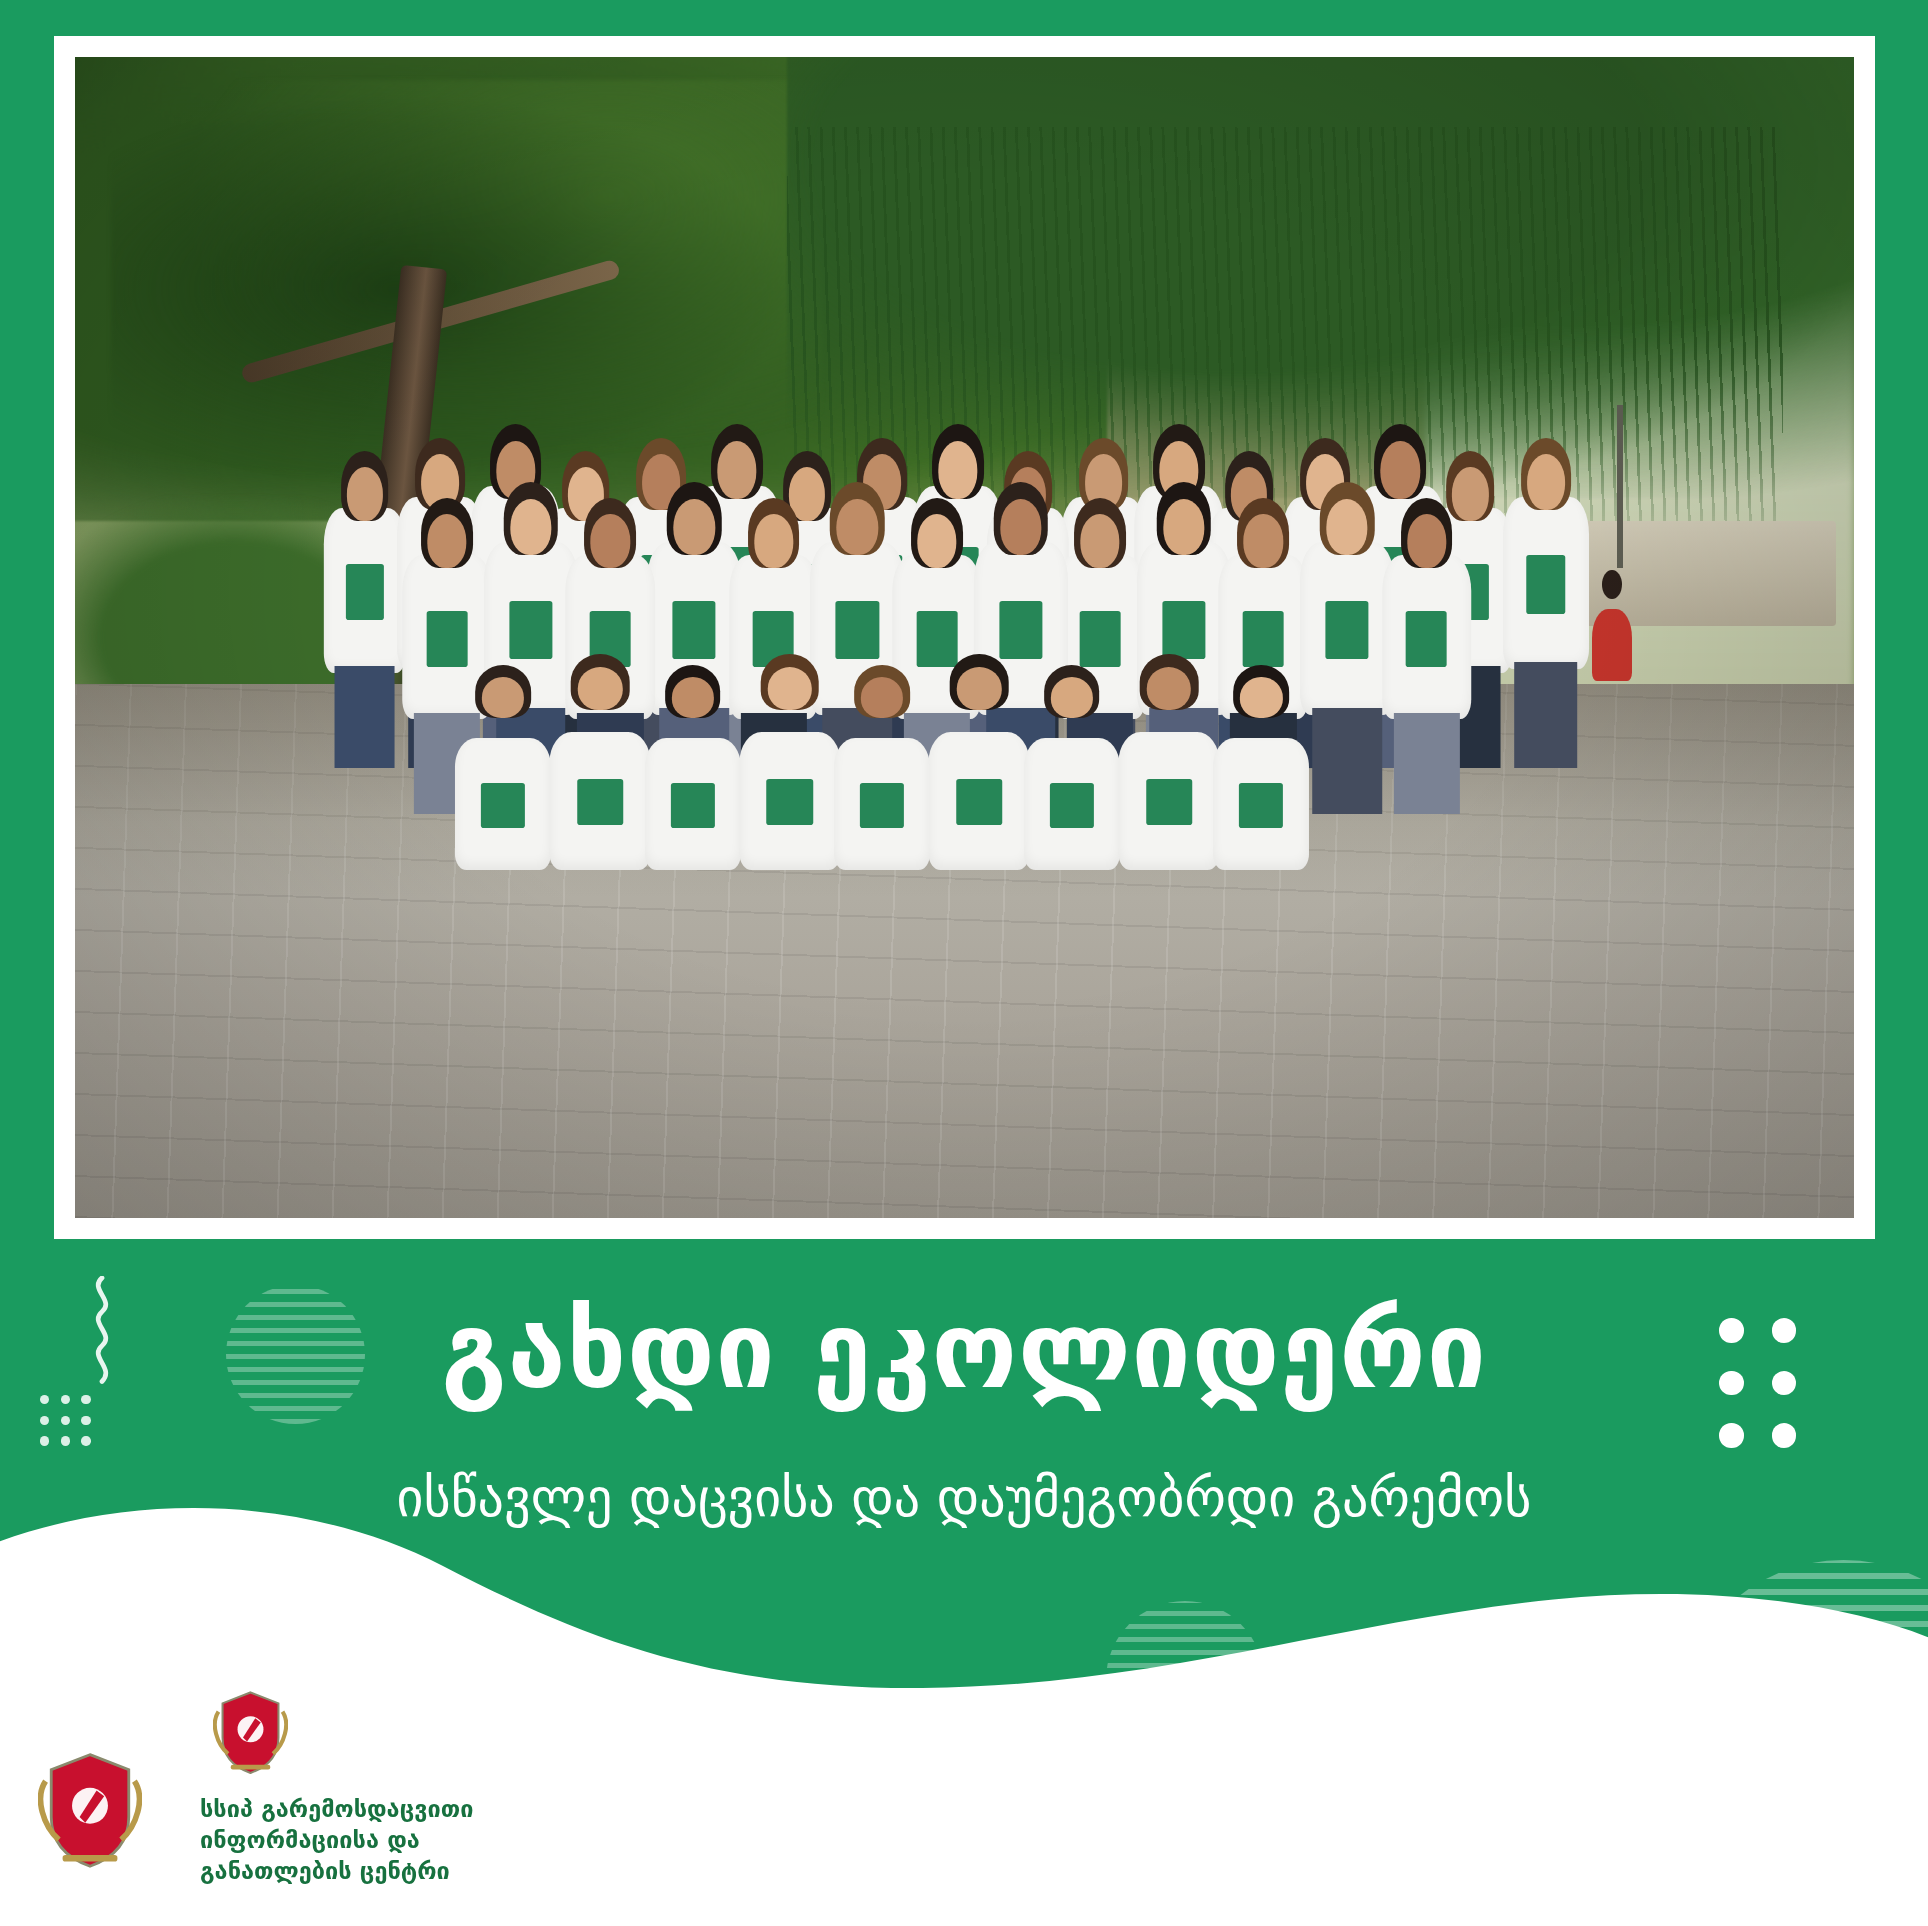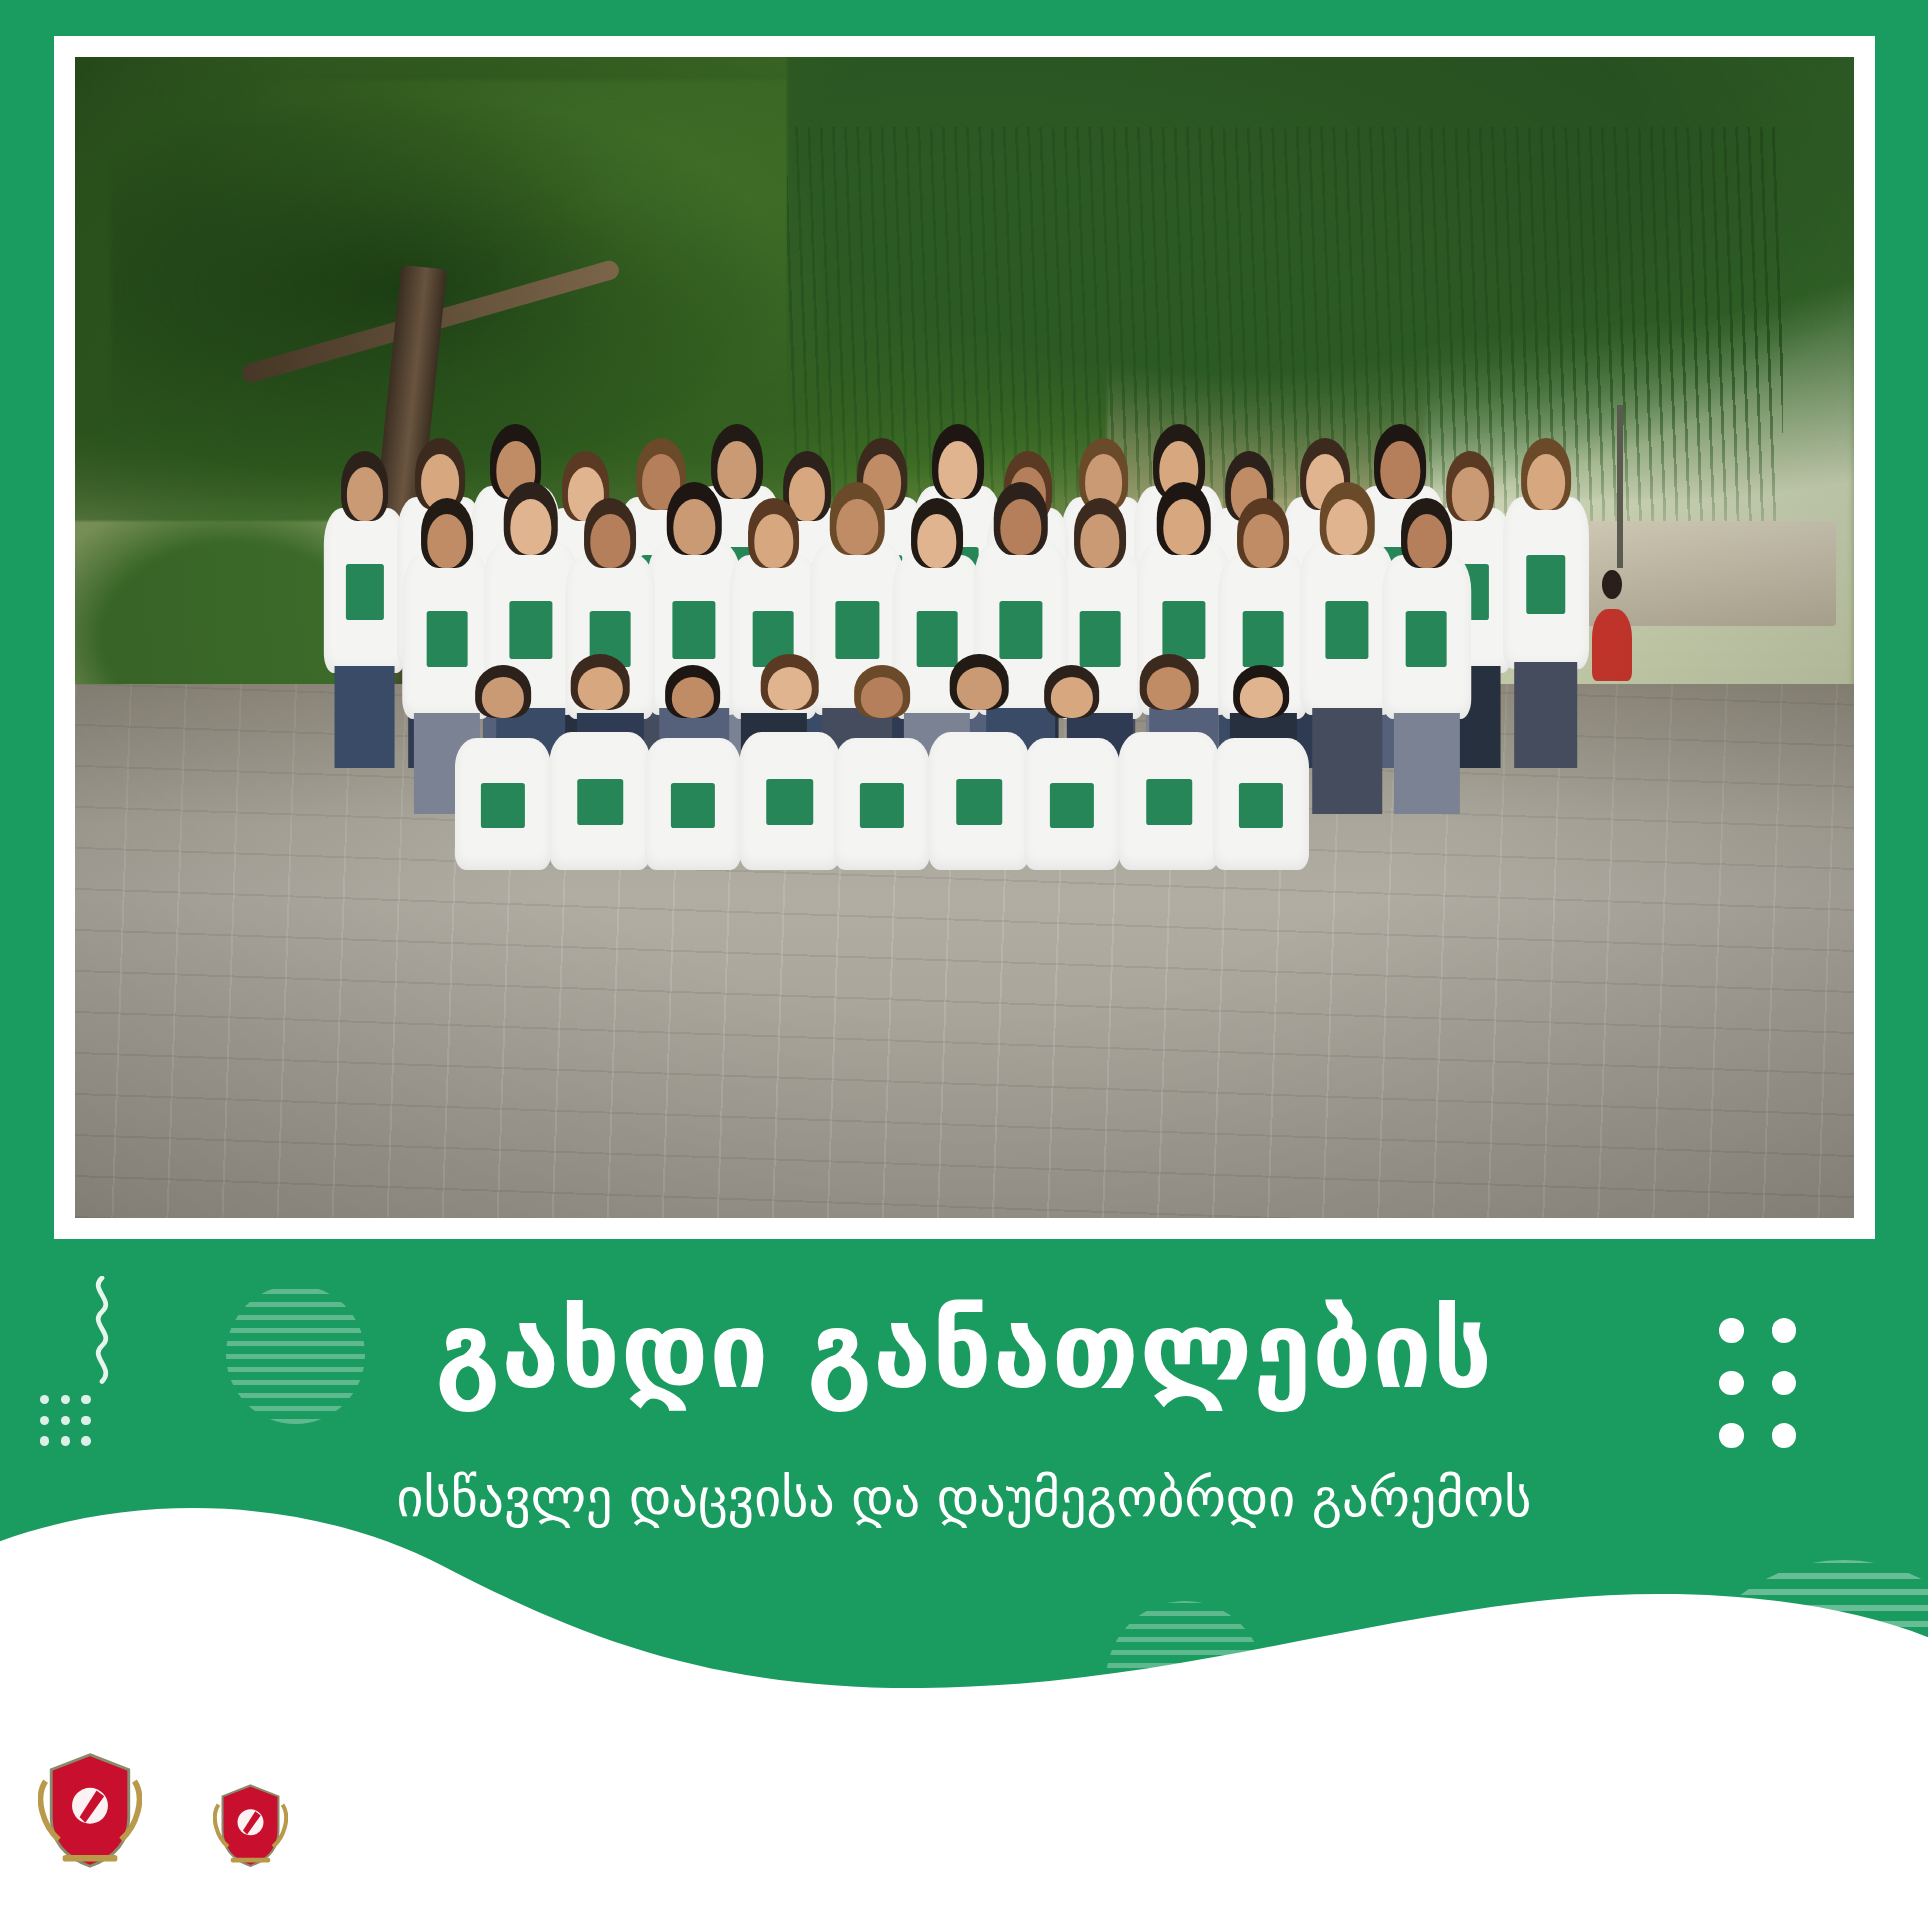--- a/index.html
+++ b/index.html
@@ -686,21 +686,21 @@
 
   <div class="dotgrid dg-big">
     <span></span>
       <span></span>
     <span></span>
       <span></span>
     <span></span>
       <span></span>
   </div>
 
-  <div class="title">გახდი განათლების</div>
+  <div class="title">გახდი ეკოლიდერი</div>
   <div class="subtitle">ისწავლე დაცვისა და დაუმეგობრდი გარემოს</div>
 
   <div class="wave">
     <svg viewBox="0 0 2048 560" preserveAspectRatio="none">
       <path d="M0,150 C150,96 330,104 470,176 C620,254 760,308 980,306 C1230,304 1420,236 1650,212 C1810,196 1950,214 2048,252 L2048,560 L0,560 Z" fill="#ffffff"></path>
     </svg>
   </div>
 
   <div class="footer-logos">
 
@@ -723,20 +723,23 @@
         <svg width="75" height="90" viewBox="0 0 110 128">
           <path d="M55 6 L96 22 L96 72 C96 100 78 116 55 124 C32 116 14 100 14 72 L14 22 Z" fill="#c8102e"></path>
           <path d="M55 6 L96 22 L96 72 C96 100 78 116 55 124 C32 116 14 100 14 72 L14 22 Z" fill="none" stroke="#8a8a6d" stroke-width="3"></path>
           <circle cx="55" cy="60" r="19" fill="#ffffff" opacity="0.95"></circle>
           <path d="M44 72 L62 44 L70 50 L50 78 Z" fill="#c8102e"></path>
           <path d="M8 34 C-4 52, 6 82, 22 96" stroke="#b89a4a" stroke-width="6" fill="none"></path>
           <path d="M102 34 C114 52, 104 82, 88 96" stroke="#b89a4a" stroke-width="6" fill="none"></path>
           <rect x="26" y="112" width="58" height="7" rx="3" fill="#b89a4a"></rect>
         </svg>
       </div>
+      <div class="logo-text">სსიპ გარემოსდაცვითი
+ინფორმაციისა და
+განათლების ცენტრი</div>
     </div>
 
   </div>
 
   <div class="footer-contact">www.eiec.gov.ge | info@eiec.gov.ge</div>
 
 </div>
 
 
 </body></html>

